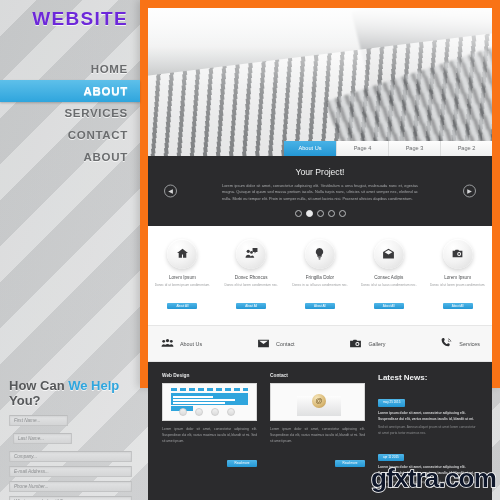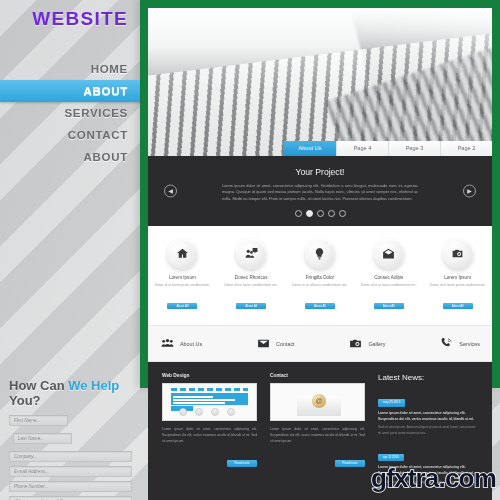--- a/index.html
+++ b/index.html
@@ -57,21 +57,21 @@
     font-size: 4.6px; color: #8a8c8e; font-style: italic;
     padding: 2px 0 0 4px; overflow: hidden; white-space: nowrap;
     box-shadow: inset 0 1px 2px rgba(0,0,0,.07);
   }
   .fld.half { width: 59px; display: inline-block; vertical-align: top; }
   .fld.half + .fld.half { margin-left: 4px; }
   .fld.area { height: 34px; }
   
   .page {
     position: absolute; left: 140px; top: 0; width: 360px; height: 388px;
-    background: #15803d; z-index: 4;
+    background: #f97316; z-index: 4;
     box-shadow: -3px 0 7px rgba(0,0,0,.14);
   }
   .page-inner { position: absolute; left: 8px; top: 8px; width: 344px; }
 
   
   .hero {
     position: relative; height: 148px; overflow: hidden;
     background: linear-gradient(180deg,#f4f5f6 0%,#eceded 26%,#c3c5c6 46%,#9d9fa1 74%,#86888a 100%);
   }
   .hero .kb {
@@ -201,21 +201,21 @@
     background: radial-gradient(circle at 36% 30%,#f7e7bc 0%,#d9b874 60%,#b8924a 100%);
     color: #7a5f2c; font-size: 7px; line-height: 14px; text-align: center; font-weight: bold; }
   .fcol p { font-size: 3.3px; line-height: 1.72; color: #a0a2a4; text-align: justify; }
   .read-row { text-align: right; margin-top: 6px; }
   .read-btn {
     display: inline-block; width: 30px; height: 7px; line-height: 7px;
     background: linear-gradient(180deg,#4fb6e8,#2497d4);
     color: #fff; font-size: 3px; text-align: center; border-radius: 1px; cursor: pointer;
   }
   .news { width: 108px; }
-  .news h5 { font-size: 8px; font-weight: normal; color: #f0f1f2; margin-bottom: 7px; }
+  .news h5 { font-size: 8px; font-weight: bold; color: #f0f1f2; margin-bottom: 7px; }
   .date-badge {
     display: inline-block; padding: 0 5px; height: 7.5px; line-height: 7.5px;
     background: linear-gradient(180deg,#4fb6e8,#2497d4); color: #fff;
     font-size: 3px; border-radius: 1px; margin-bottom: 4px; cursor: pointer;
   }
   .news .lead { font-size: 3.3px; line-height: 1.7; color: #d6d7d8; font-weight: bold; margin-bottom: 3px; }
   .news .body { font-size: 3.2px; line-height: 1.7; color: #8e9092; margin-bottom: 8px; }
 
   
   .wm {

